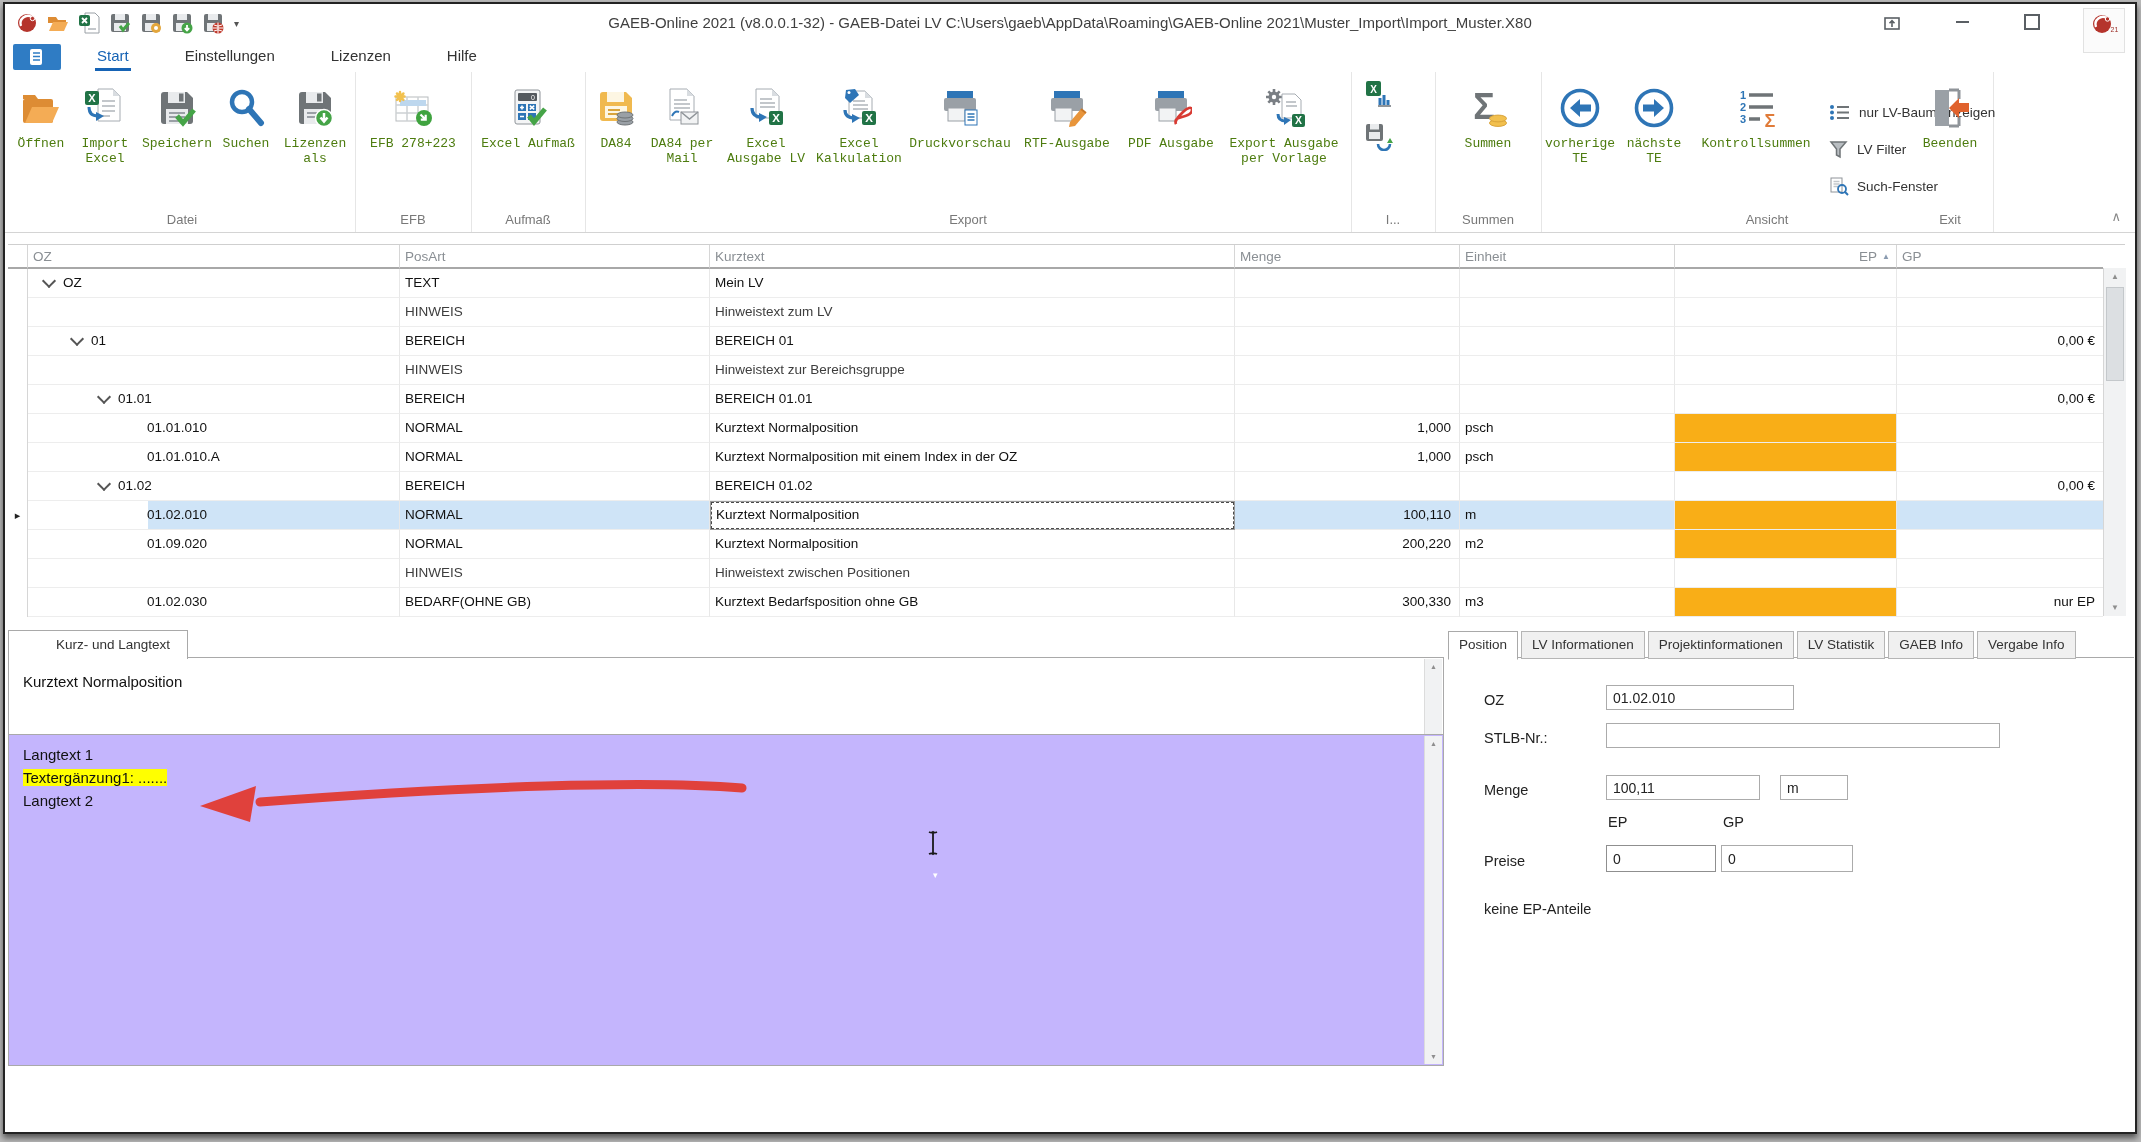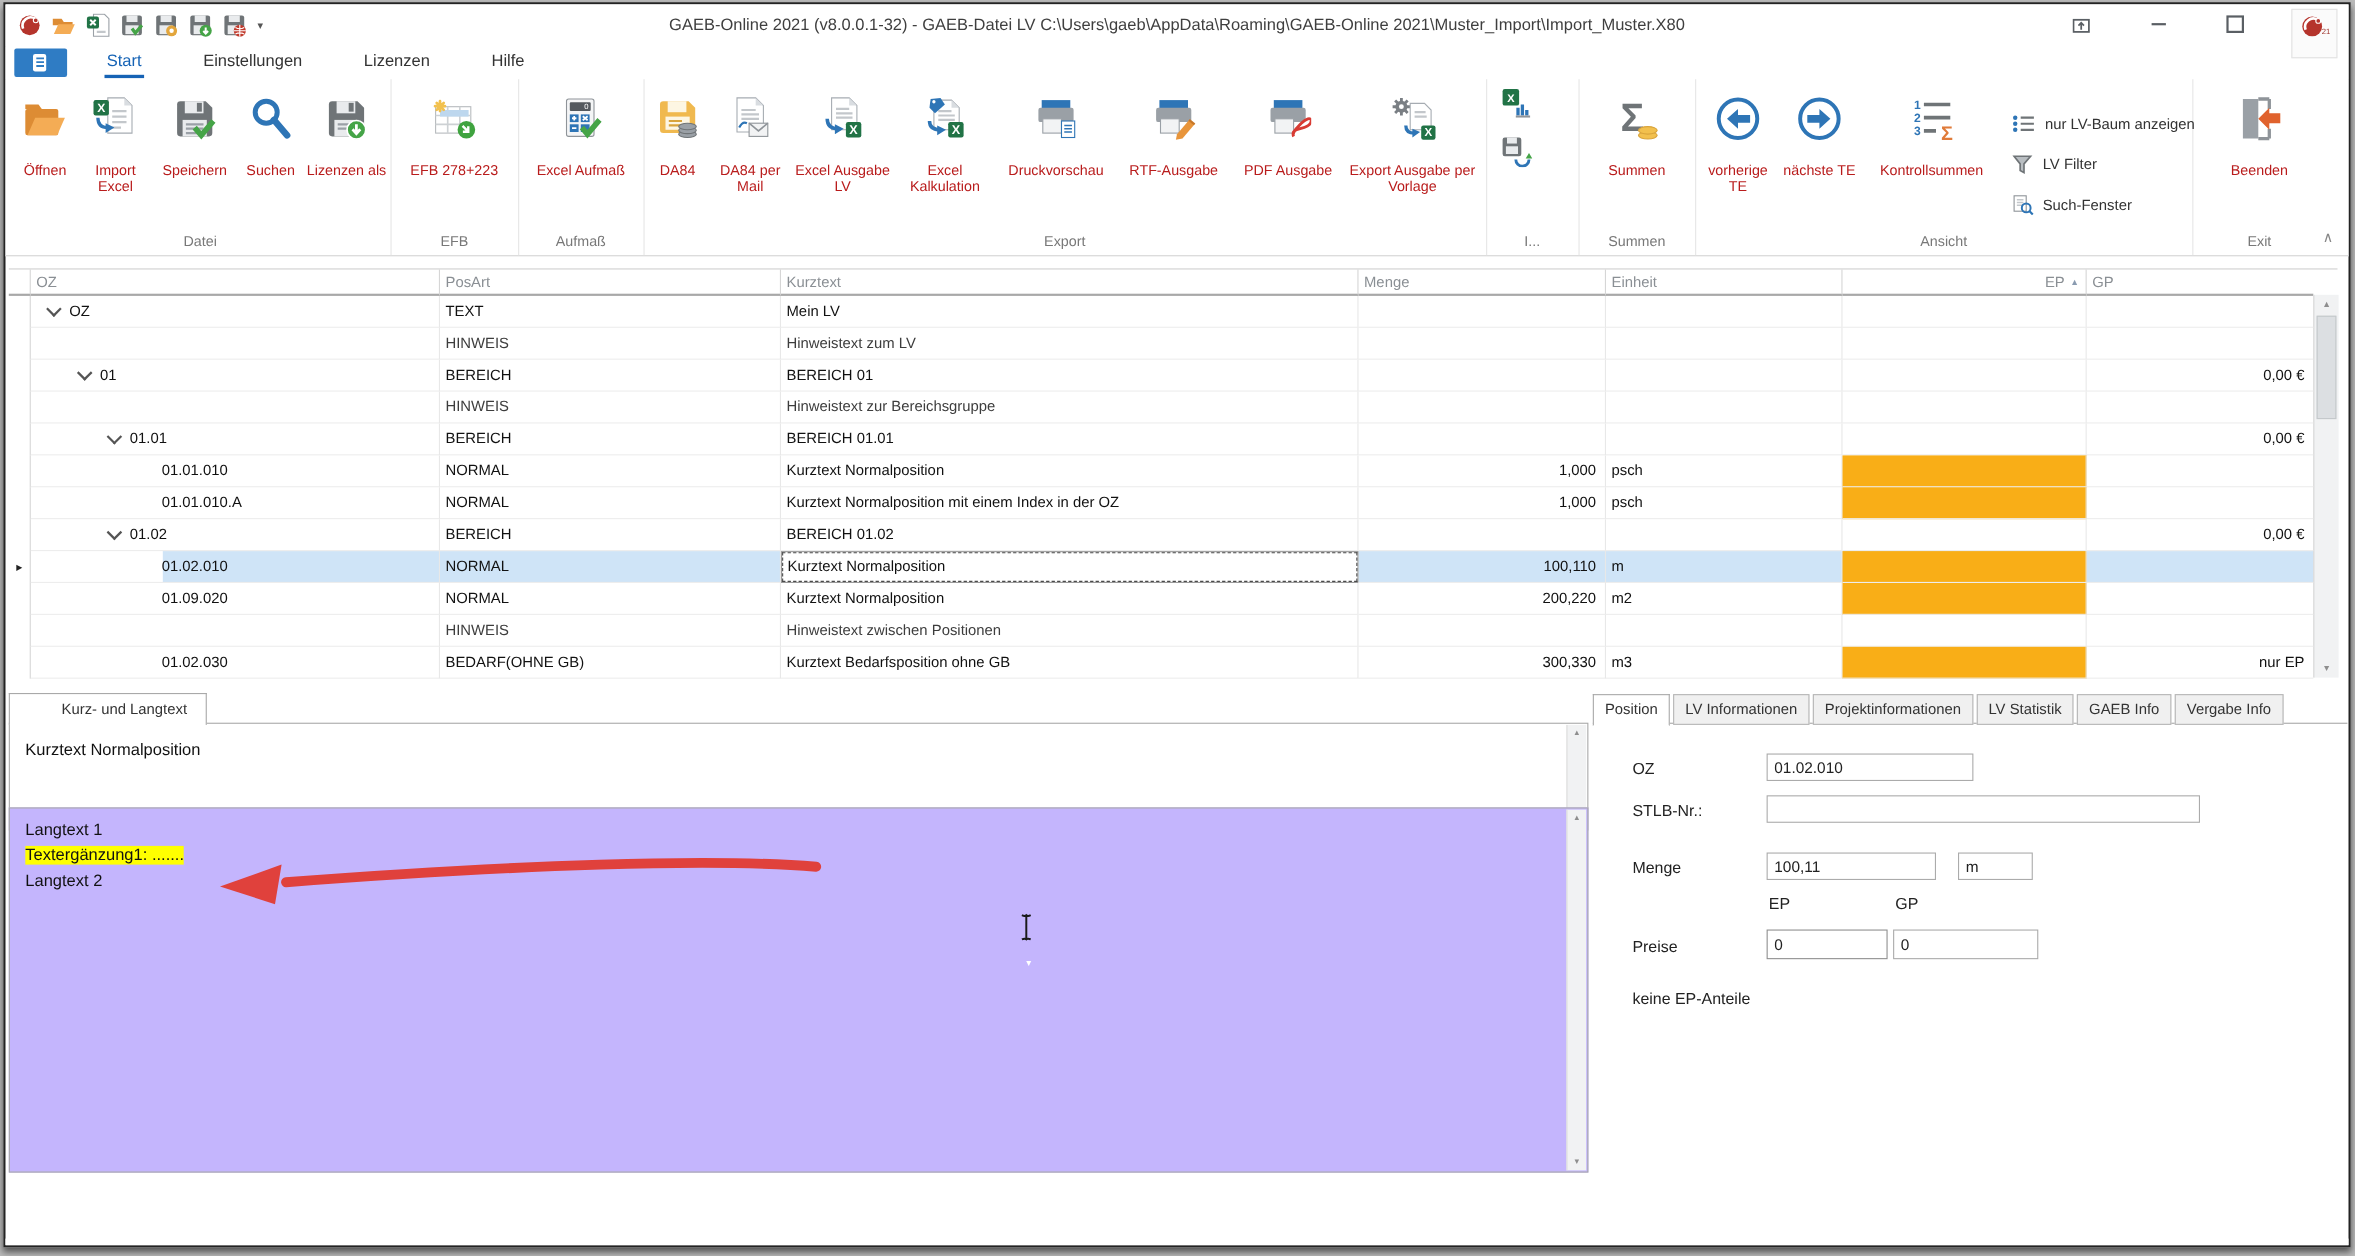--- a/index.html
+++ b/index.html
@@ -27,21 +27,21 @@
   .tab.active::after{content:"";position:absolute;left:2px;right:2px;bottom:1px;height:3px;background:#1663B5;}
   .corner-logo{position:absolute;right:10px;top:4px;width:40px;height:40px;border:1px solid #e2e2e2;background:#fbfbfb;display:flex;align-items:flex-start;justify-content:center;padding-top:3px;z-index:3;}
   .badge21{font-size:7px;color:#9c2f28;margin-left:-3px;margin-top:14px;}
 
   
   .ribbon{position:absolute;left:0;top:68px;width:100%;height:160px;background:#fff;border-bottom:1px solid #d4d4d4;}
   .rgroup{position:absolute;top:0;height:160px;border-right:1px solid #e6e6e6;}
   .rbuttons{position:absolute;top:4px;left:2px;display:flex;}
   .rbtn{display:flex;flex-direction:column;align-items:center;padding-top:4px;}
   .ric{height:56px;display:flex;align-items:center;justify-content:center;}
-  .rlbl{margin-top:11px;font-size:13px;line-height:15px;color:#b91c1c;text-align:center;white-space:normal;}
+  .rlbl{margin-top:0;font-size:13px;line-height:15px;color:#4d7c0f;text-align:center;white-space:normal;font-family:Liberation Mono, monospace;}
   .glabel{position:absolute;bottom:5px;left:0;width:100%;text-align:center;font-size:13px;color:#787878;}
   .ig-col{position:absolute;top:8px;left:14px;display:flex;flex-direction:column;gap:12px;}
   .toggles{position:absolute;left:284px;top:22px;display:flex;flex-direction:column;}
   .toggle{height:37px;display:flex;align-items:center;gap:8px;padding-left:4px;}
   .toggle .tlbl{font-size:13.5px;color:#333;white-space:nowrap;}
   .rib-collapse{position:absolute;right:14px;bottom:8px;font-size:13px;color:#888;}
 
   
   .tbl{position:absolute;left:3px;top:240px;width:2117px;background:#fff;}
   .thead,.trow{display:grid;grid-template-columns:20px 372px 310px 525px 225px 215px 222px 206px;position:relative;}
@@ -544,21 +544,21 @@
                 <path d="M4.5 4.5h6M4.5 7h6M4.5 9.5h6" stroke="#C3C7CB" stroke-width="1.4"></path>
                 <circle cx="13" cy="12" r="4" fill="none" stroke="#2E75B6" stroke-width="1.8"></circle>
                 <path d="M15.8 14.8L19 18" stroke="#2E75B6" stroke-width="2"></path>
               </svg>
           <span class="tlbl">Such-Fenster</span>
         </div>
       </div>
       <div class="glabel">Ansicht</div>
     </div>
 
-    <div class="rgroup" style="left:1988px;width:122px;border-right:none">
+    <div class="rgroup" style="left:1884px;width:122px;border-right:none">
       <div class="rbuttons">
         <div class="rbtn" style="width:118px">
           <span class="ric">
             <svg width="44" height="44">
                   <path d="M7 4h14v36H7z" fill="#9AA0A6"></path>
                   <path d="M21 4h10M31 4v9M31 31v9M21 40h10" stroke="#8F9499" stroke-width="3" fill="none"></path>
                   <path d="M41 17v9H31v6l-10-10 10-10v5z" fill="#E0622D"></path>
                 </svg>
           </span>
           <span class="rlbl">Beenden</span>

